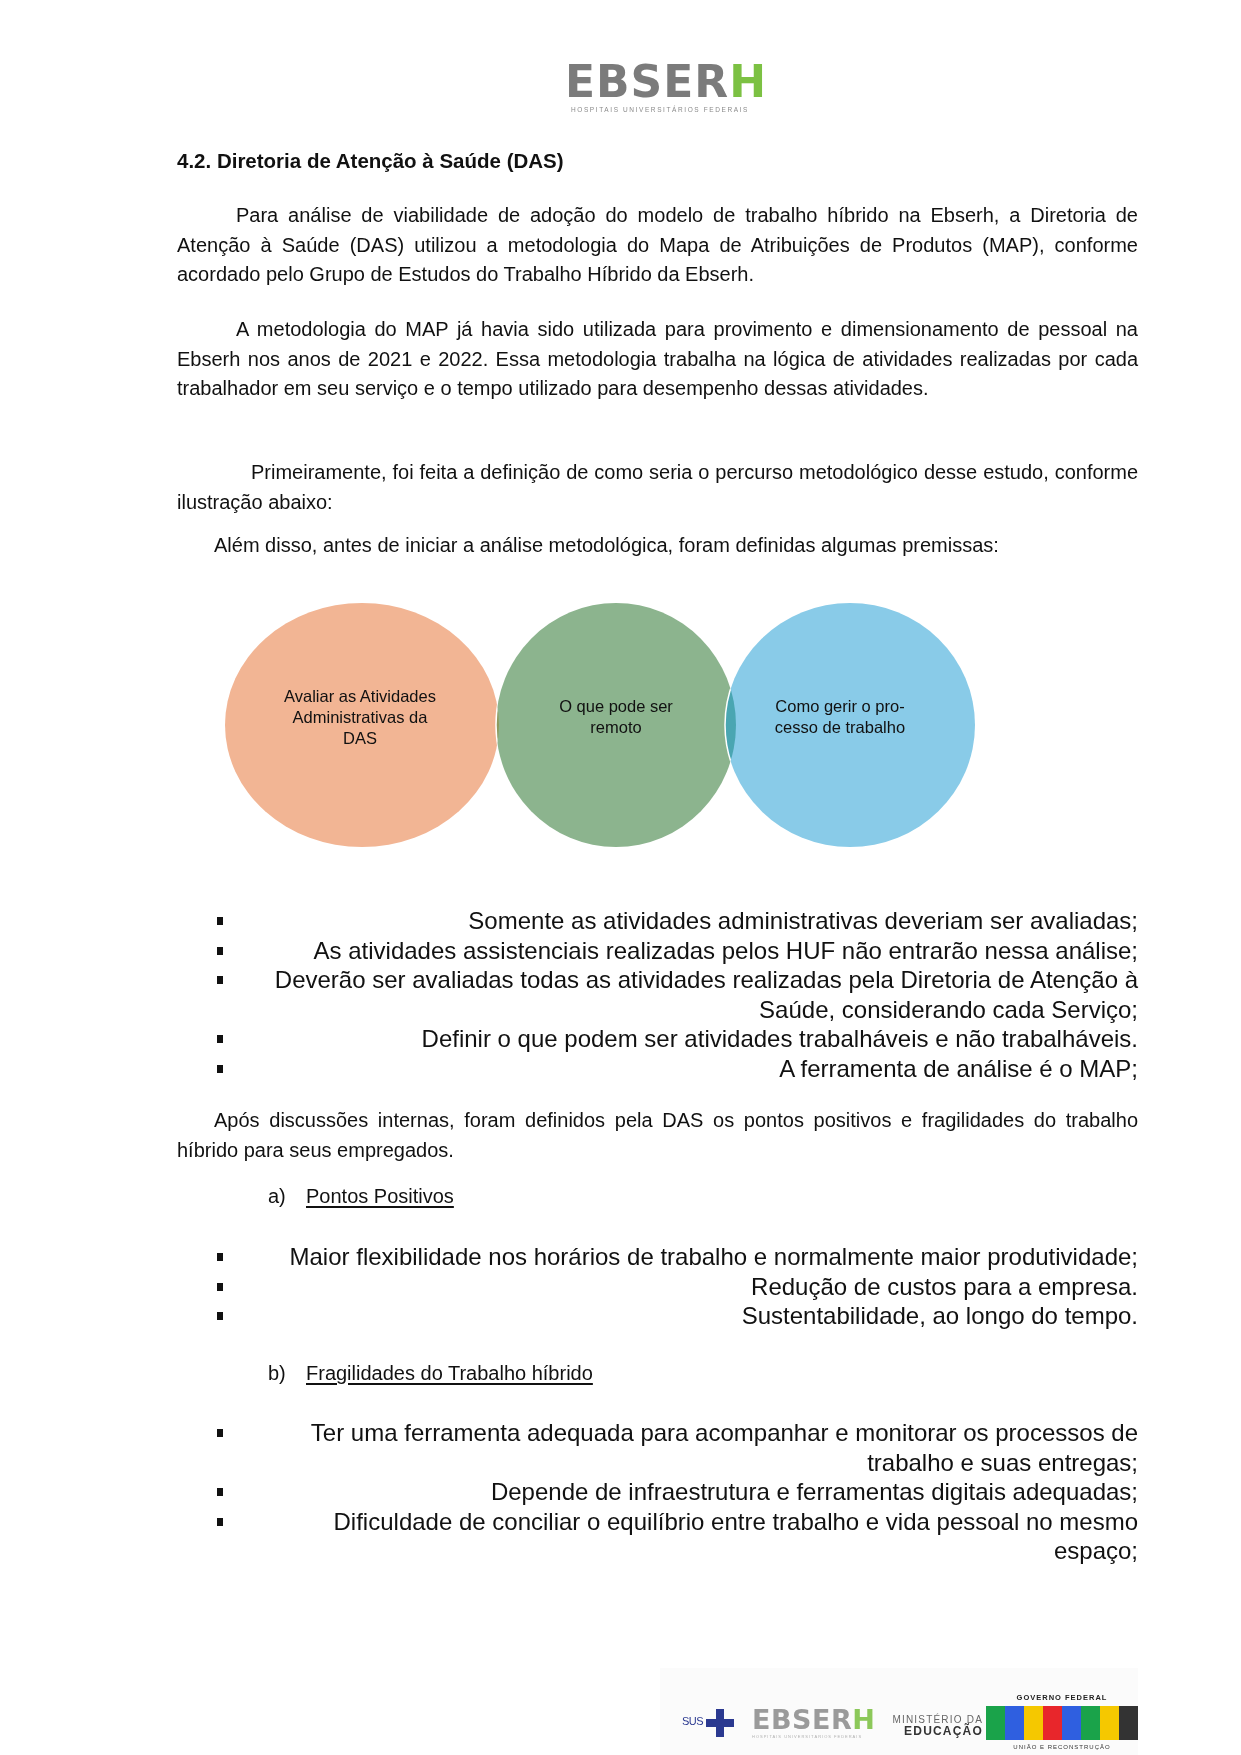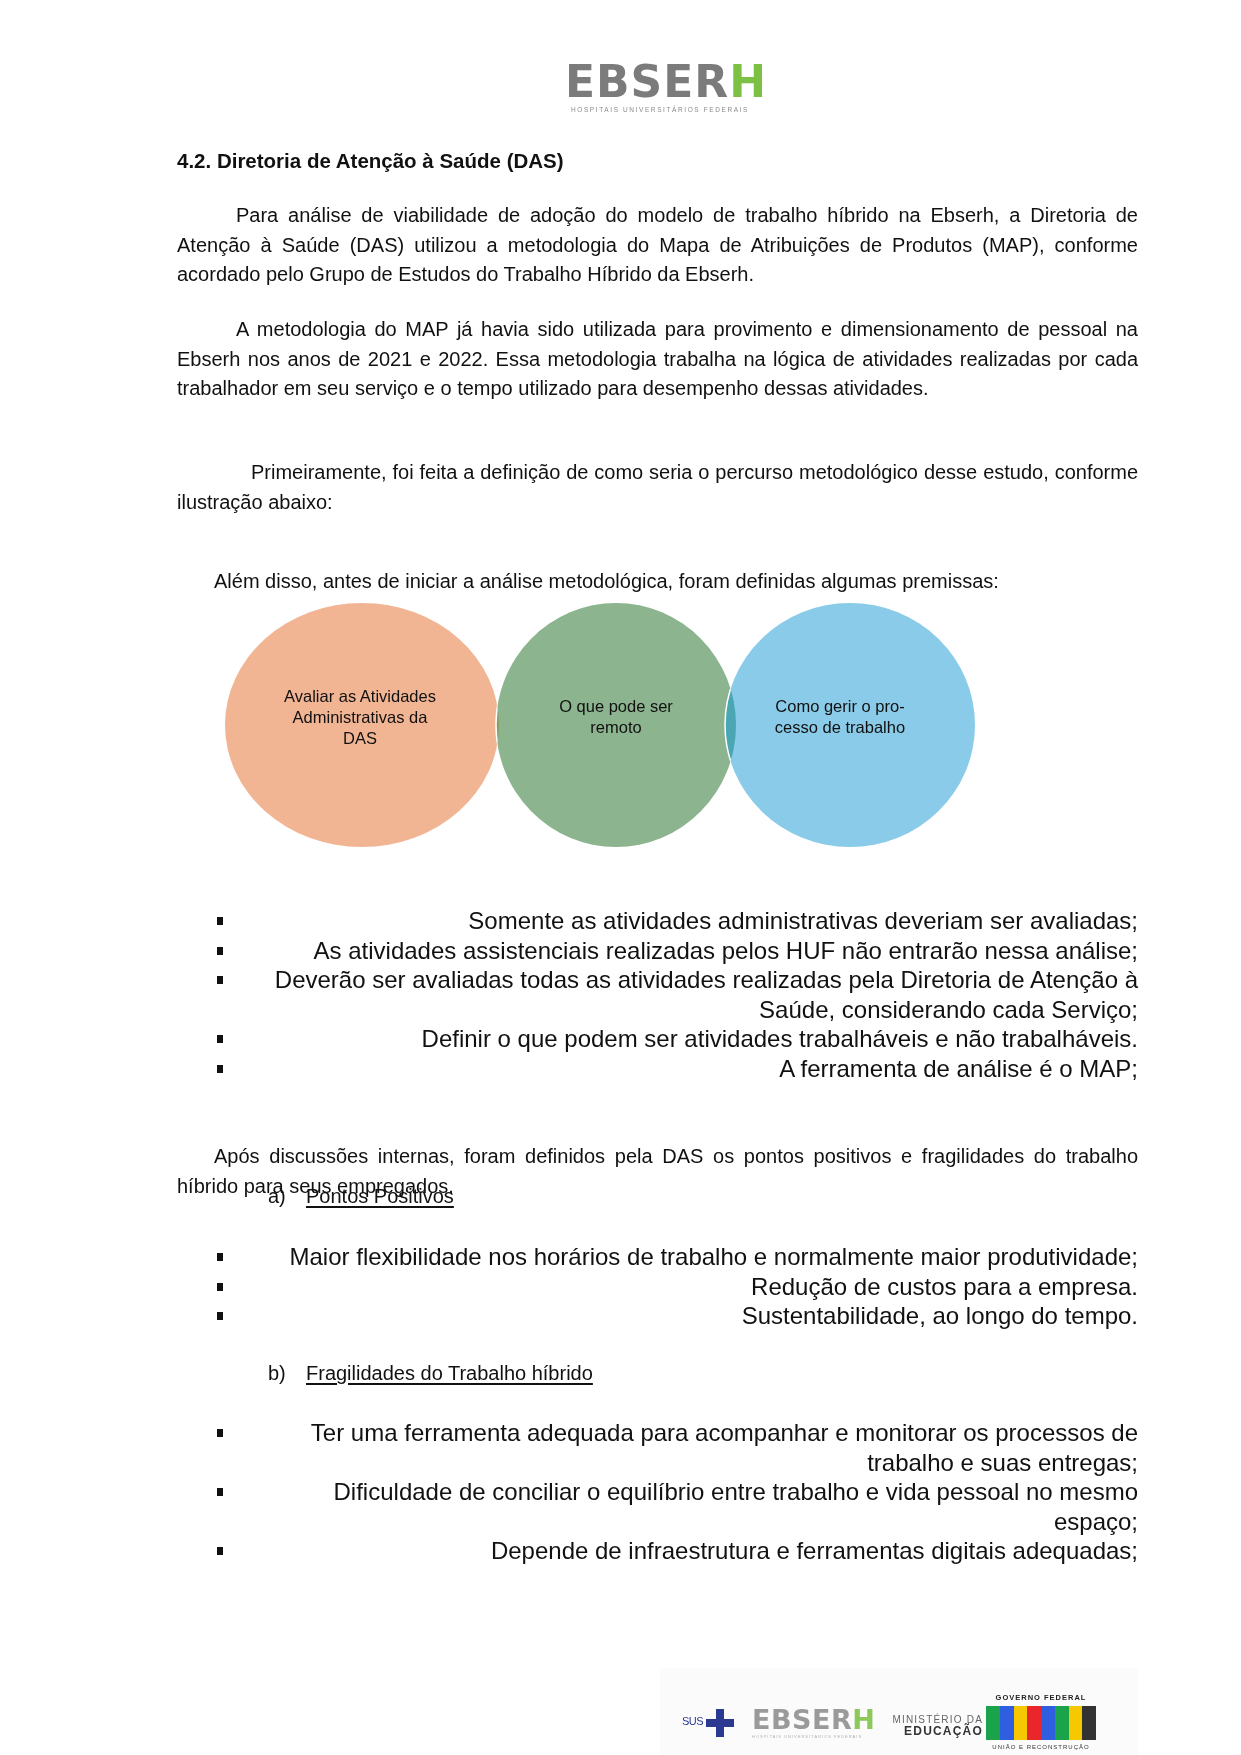--- a/index.html
+++ b/index.html
@@ -7,21 +7,21 @@
     body { position: relative; font-family: "Liberation Sans", "DejaVu Sans", sans-serif; color: #111; }
 
     .header-logo { position: absolute; left: 565px; top: 60px; width: 190px; height: 52px; text-align: center; }
     .header-logo .word { font-family: "DejaVu Sans", sans-serif; font-weight: bold; font-size: 44px; letter-spacing: 1px; line-height: 44px; color: #7b7b7b; display: block; }
     .header-logo .word .h { color: #7cc143; }
     .header-logo .tag { display: block; font-size: 6.5px; letter-spacing: 1.6px; color: #8a8a8a; margin-top: 2px; white-space: nowrap; }
     .heading { position: absolute; left: 177px; top: 148px; font-weight: bold; font-size: 20.5px; line-height: 26px; color: #111; }
     .para { position: absolute; left: 177px; width: 961px; text-align: justify; font-size: 20px; line-height: 29.5px; }
     .indent { text-indent: 59px; }
     .indent2 { text-indent: 74px; }
-    .indent-small { text-indent: 37px; margin-top: 36px; }
+    .indent-small { text-indent: 37px; }
 
     .diagram { position: absolute; left: 220px; top: 598px; width: 760px; height: 255px; }
     .diagram svg { width: 760px; height: 255px; display: block; }
     .circle-label { position: absolute; font-size: 16.5px; line-height: 21px; text-align: center; color: #111; font-family: "Liberation Sans", sans-serif; }
 
     .bullets { position: absolute; left: 217px; width: 921px; list-style: none; font-size: 24px; line-height: 29.5px; text-align: right; }
     .bullets li { position: relative; padding-left: 35px; }
     .bullets li .sq { position: absolute; left: 0; top: 11px; width: 6px; height: 8px; background: #111; }
 
     .sub-heading { position: absolute; left: 268px; font-size: 20px; line-height: 26px; }
@@ -33,21 +33,21 @@
     .f-sus .txt { position: absolute; left: 0; top: 6px; font-size: 11px; font-weight: normal; color: #2b3990; letter-spacing: -0.5px; }
     .f-sus .cross-v { position: absolute; left: 34px; top: 0; width: 8px; height: 28px; background: #2b3990; }
     .f-sus .cross-h { position: absolute; left: 24px; top: 10px; width: 28px; height: 8px; background: #2b3990; }
     .f-ebserh { position: absolute; left: 752px; top: 1706px; width: 130px; }
     .f-ebserh .word { font-family: "DejaVu Sans", sans-serif; font-weight: bold; font-size: 27px; line-height: 27px; color: #9a9a9a; letter-spacing: 0.5px; }
     .f-ebserh .word .h { color: #8cc85a; }
     .f-ebserh .tag { font-size: 4px; letter-spacing: 1px; color: #b0b0b0; white-space: nowrap; margin-top: 1px; }
     .f-mec { position: absolute; left: 888px; top: 1714px; width: 95px; text-align: right; }
     .f-mec .l1 { font-size: 10px; letter-spacing: 1.2px; color: #666; line-height: 11px; }
     .f-mec .l2 { font-size: 12px; letter-spacing: 1.2px; color: #333; font-weight: bold; line-height: 12px; text-align: right; }
-    .f-brasil { position: absolute; left: 986px; top: 1692px; width: 110px; text-align: center; }
+    .f-brasil { position: absolute; left: 986px; top: 1692px; width: 152px; text-align: center; }
     .f-brasil .top { font-size: 7.5px; font-weight: bold; letter-spacing: 1px; color: #222; line-height: 12px; }
     .f-brasil .blocks { display: flex; height: 34px; margin: 2px 0 3px 0; }
     .f-brasil .blocks span { flex: 1; display: block; }
     .f-brasil .bot { font-size: 6px; letter-spacing: 1px; color: #333; line-height: 9px; }
   </style>
 </head>
 <body>
 
 <div class="header-logo">
   <span class="word"><span>EBSER</span><span class="h">H</span></span>
@@ -115,22 +115,22 @@
   <li><span class="sq"></span><span>Redução de custos para a empresa.</span></li>
   <li><span class="sq"></span><span>Sustentabilidade, ao longo do tempo.</span></li>
 </ul>
 
 <div class="sub-heading" style="top:1360px;">
   <span class="letter">b)</span><span class="title">Fragilidades do Trabalho híbrido</span>
 </div>
 <ul class="bullets" style="top:1418px;">
   <li><span class="sq"></span><span>Ter uma ferramenta adequada para acompanhar e monitorar os processos de trabalho e suas entregas;</span></li>
   <li><span class="sq"></span></li>
+  <li><span class="sq"></span><span>Depende de infraestrutura e ferramentas digitais adequadas;</span></li>
   <li><span class="sq"></span><span>Dificuldade de conciliar o equilíbrio entre trabalho e vida pessoal no mesmo espaço;</span></li>
-  <li><span class="sq"></span><span>Depende de infraestrutura e ferramentas digitais adequadas;</span></li>
 </ul>
 
 <div class="footer-band"></div>
 
 <div class="f-sus">
   <span class="txt">SUS</span>
   <span class="cross-v"></span>
   <span class="cross-h"></span>
 </div>
 

